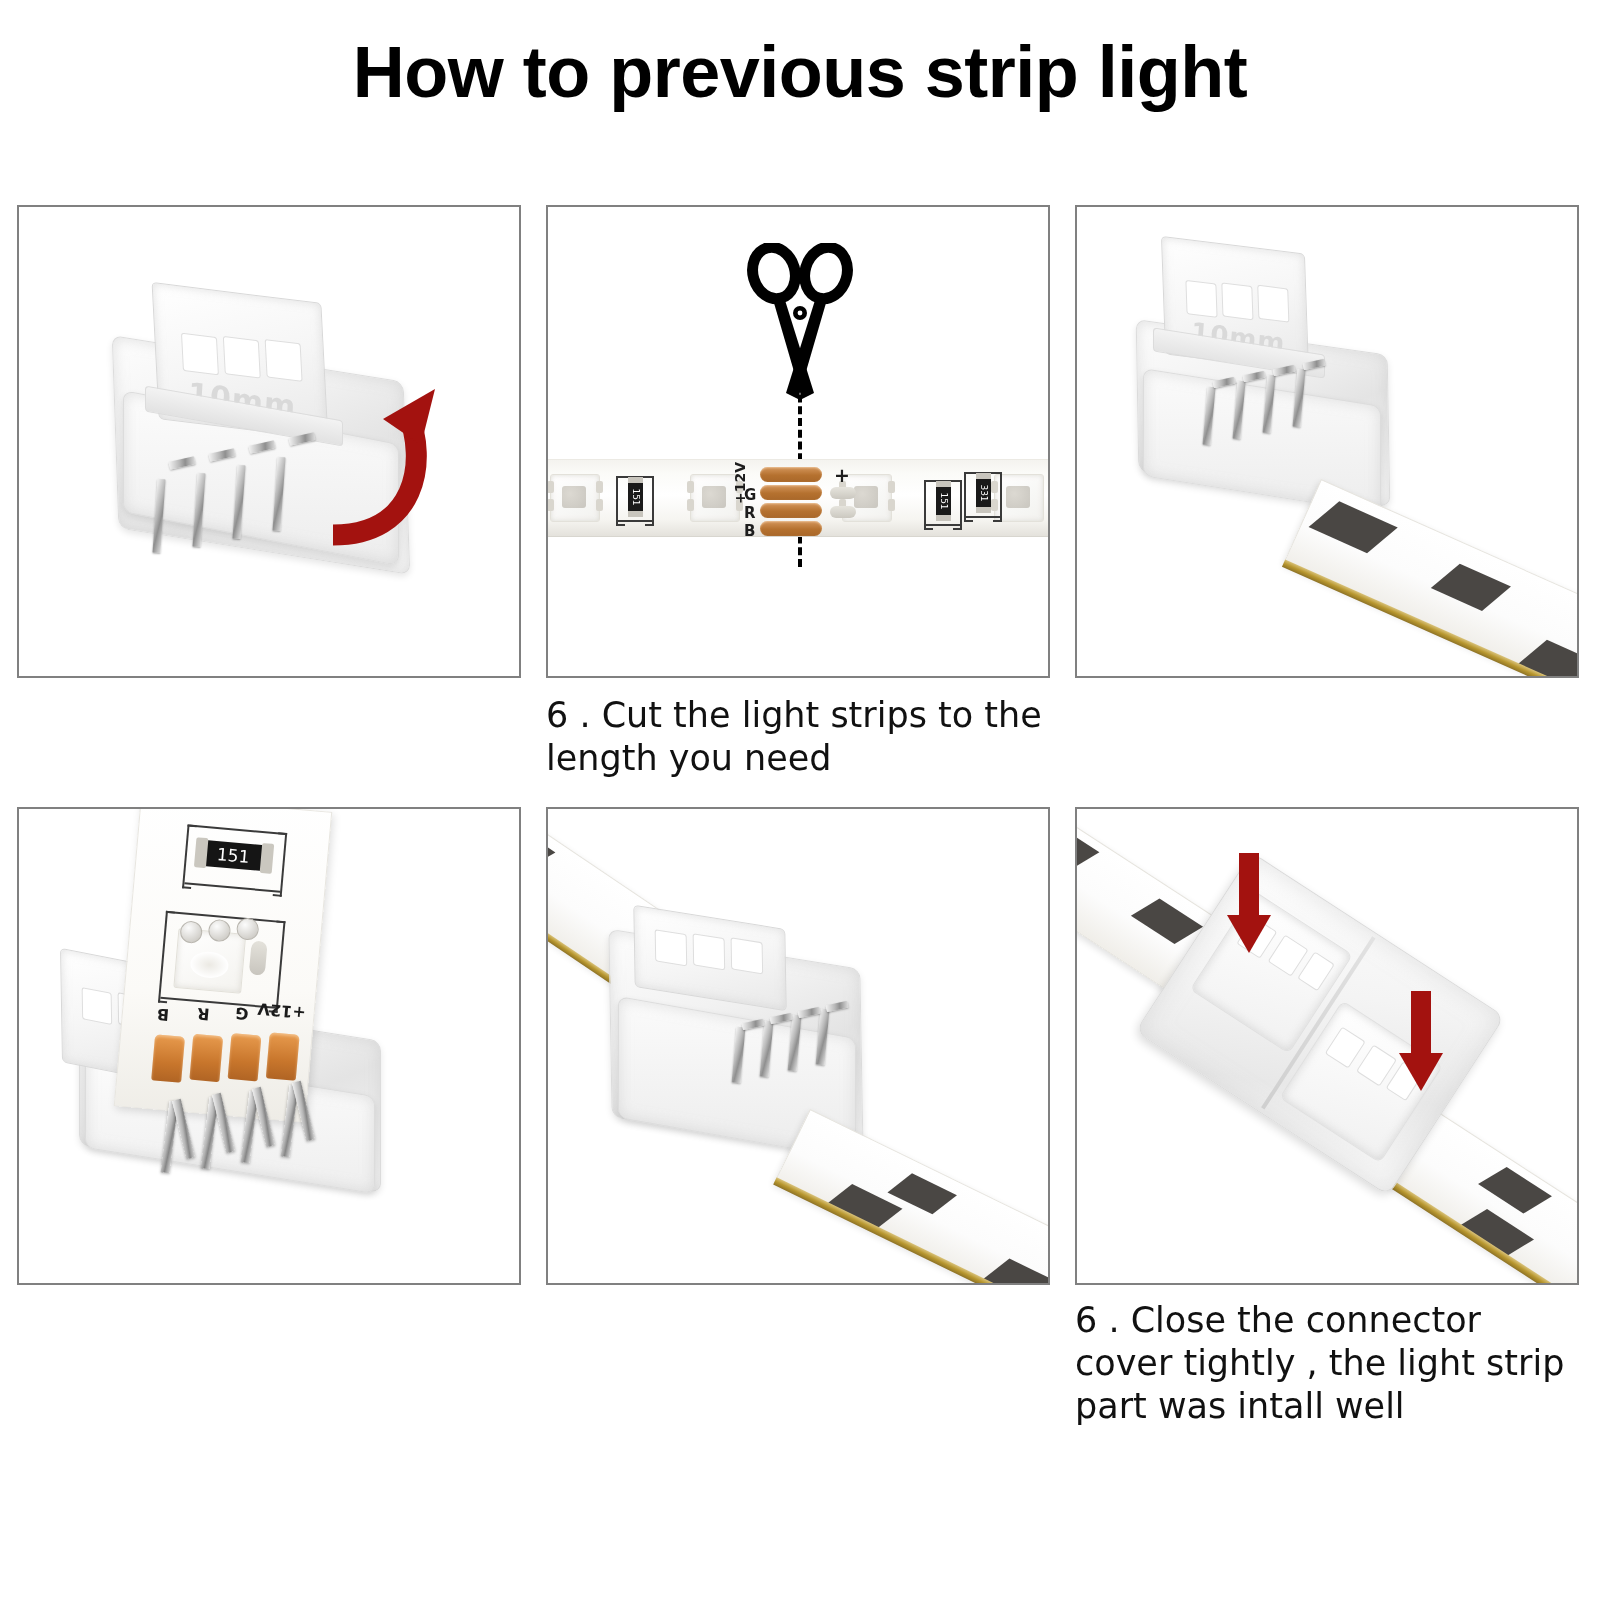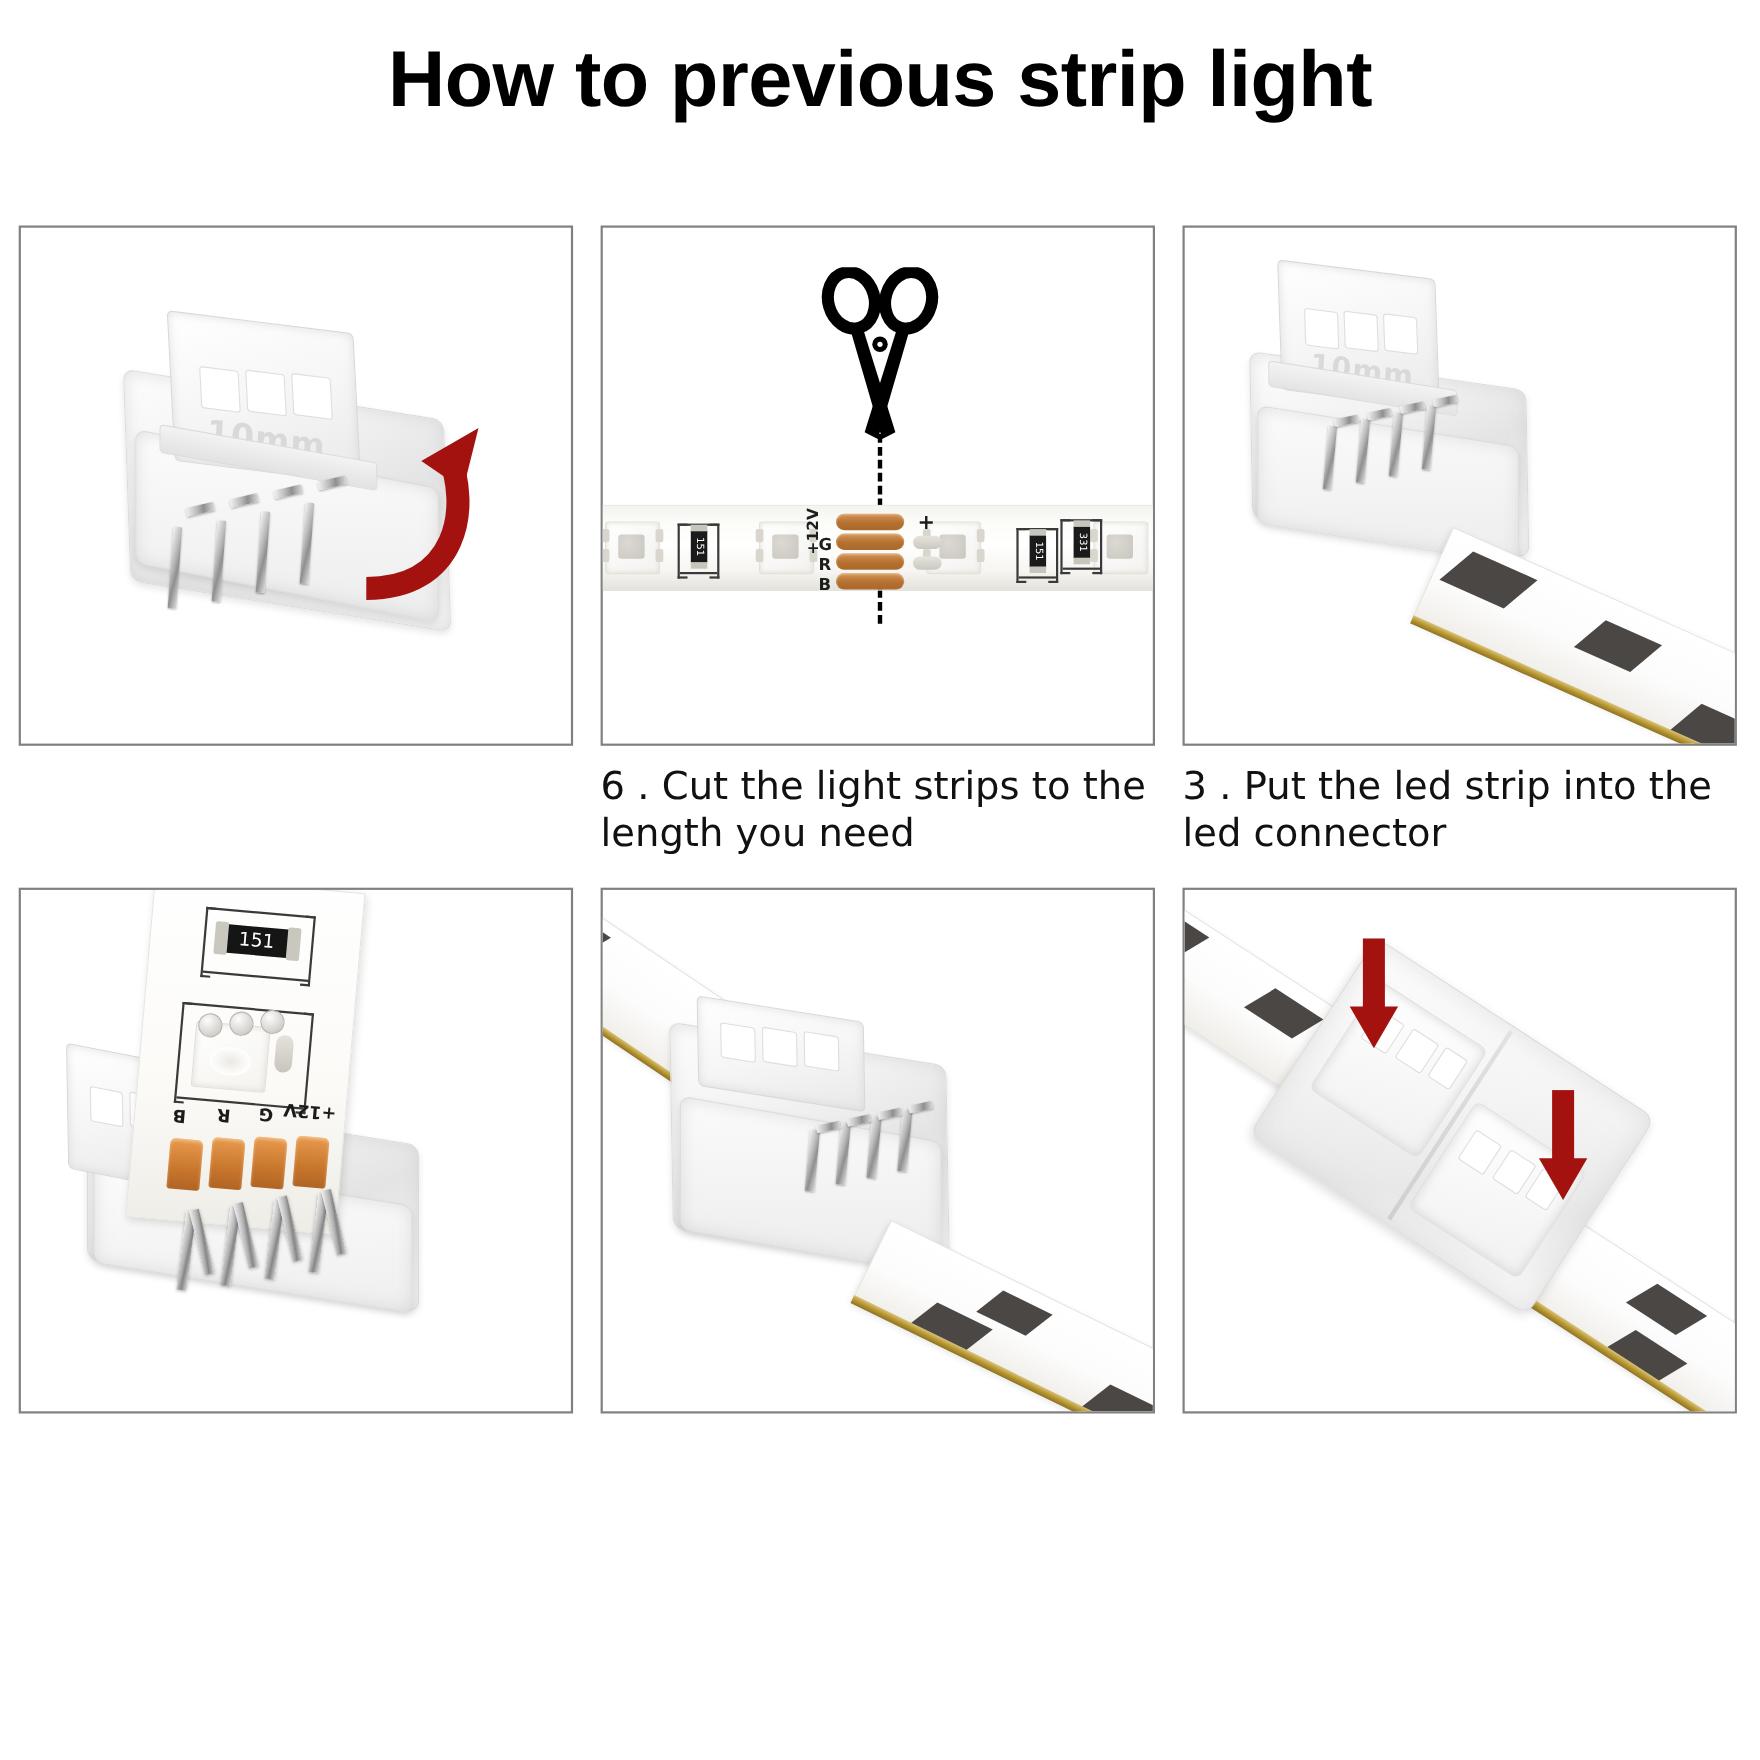--- a/index.html
+++ b/index.html
@@ -349,22 +349,20 @@
         <div class="pcb" style="left:244px;top:272px;width:330px;height:90px;
                     transform:rotate(24deg);transform-origin:left top;overflow:hidden;">
           <div class="tape" style="left:16px;top:12px;width:64px;height:36px;transform:skewX(-26deg);"></div>
           <div class="tape" style="left:152px;top:20px;width:56px;height:34px;transform:skewX(-26deg);"></div>
           <div class="tape" style="left:262px;top:54px;width:60px;height:36px;transform:skewX(-26deg);"></div>
         </div>
         <div class="pcb-gold" style="left:244px;top:272px;width:330px;height:8px;
                     transform:rotate(24deg) translateY(88px);transform-origin:left top;"></div>
 
       </div>
-      <div class="caption">3 . Put the led strip into the
-led connector</div>
     </div>
 
   </div>
 
   <div class="row row2">
 
     <div class="cell">
       <div class="panel">
 
         <div class="conn-base" style="left:60px;top:208px;width:300px;height:150px;transform:skewY(9deg);"></div>
@@ -507,16 +505,19 @@
         <svg class="arrow-down" style="left:144px;top:44px;" width="56" height="104" viewBox="0 0 56 104">
           <rect x="18" y="0" width="20" height="68" fill="#A3120F"></rect>
           <polygon points="6,62 50,62 28,100" fill="#A3120F"></polygon>
         </svg>
         <svg class="arrow-down" style="left:316px;top:182px;" width="56" height="104" viewBox="0 0 56 104">
           <rect x="18" y="0" width="20" height="68" fill="#A3120F"></rect>
           <polygon points="6,62 50,62 28,100" fill="#A3120F"></polygon>
         </svg>
 
       </div>
+      <div class="caption">6 . Close the connector
+cover tightly , the light strip
+part was intall well</div>
     </div>
 
   </div>
 </div>
 
 </body></html>

